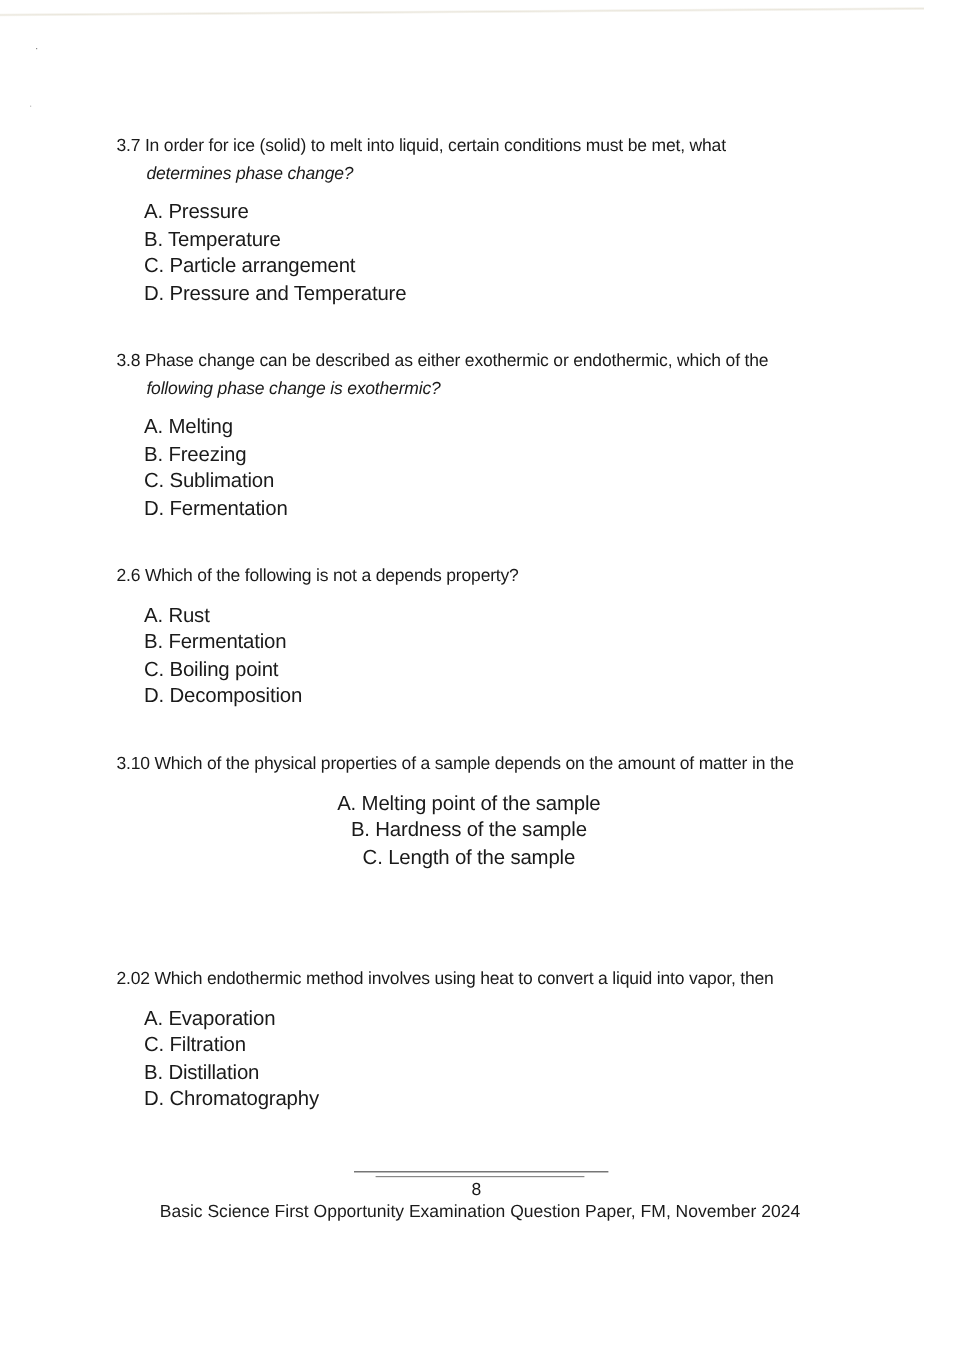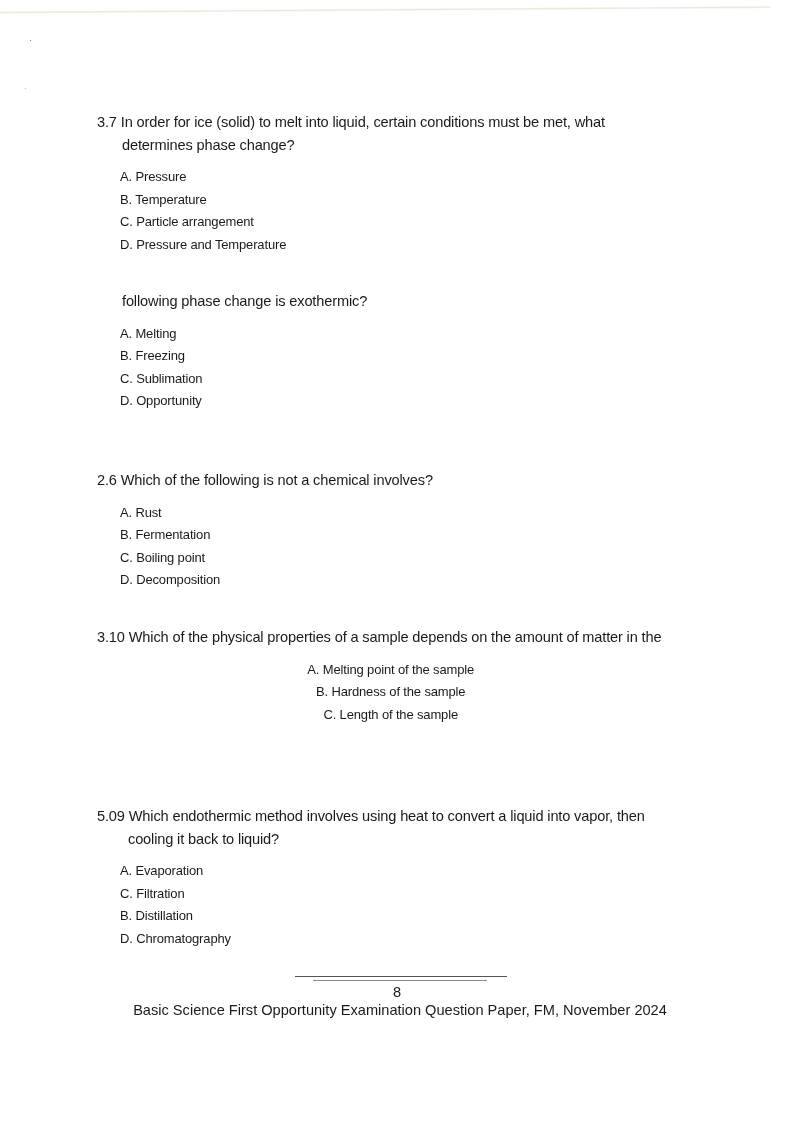--- a/index.html
+++ b/index.html
@@ -10,23 +10,23 @@
     }
     .scan-edge {
       position: absolute; left: 0; top: 11px; width: 770px; height: 3px;
       background: linear-gradient(to bottom, rgba(230,225,210,0.0), rgba(225,220,205,0.7), rgba(230,225,210,0.0));
       transform: rotate(-0.4deg); transform-origin: left center;
     }
     .speck { position: absolute; width: 1px; height: 1px; background: #888; }
     .question { position: absolute; left: 97px; font-size: 14.6px; line-height: 22.5px; letter-spacing: -0.15px; }
     .q-num { display: inline; }
     .q-first { display: block; }
-    .q-cont { display: block; padding-left: 25px; }
+    .q-cont { display: block; padding-left: 25px; font-style: italic; }
     .options { list-style: none; margin: 10px 0 0 23px; padding: 0; }
-    .options li { font-size: 13px; line-height: 22.6px; }
+    .options li { font-size: 17px; line-height: 22.6px; }
     .footer-rule1 { position: absolute; left: 295px; top: 976px; width: 212px; height: 1px; background: #555; }
     .footer-rule2 { position: absolute; left: 313px; top: 980px; width: 174px; height: 1px; background: #888; }
     .page-number { position: absolute; left: 0; width: 794px; top: 984px; text-align: center; font-size: 14.6px; }
     .footer-text { position: absolute; left: 0; width: 800px; top: 1002px; text-align: center; font-size: 14.6px; }
   </style>
 </head>
 <body>
 
 <div class="scan-edge"></div>
 <div class="speck" style="left:30px;top:40px;"></div>
@@ -40,33 +40,37 @@
   <span class="q-cont">determines phase change?</span>
   <ul class="options">
     <li>A. Pressure</li>
     <li>B. Temperature</li>
     <li>C. Particle arrangement</li>
     <li>D. Pressure and Temperature</li>
   </ul>
 </div>
 
 <div class="question" style="top:290px;">
+  <span class="q-first">
+    <span class="q-num">3.8</span>
+    <span>Phase change can be described as either exothermic or endothermic, which of the</span>
+  </span>
   <span class="q-cont">following phase change is exothermic?</span>
   <ul class="options">
     <li>A. Melting</li>
     <li>B. Freezing</li>
     <li>C. Sublimation</li>
-    <li>D. Opportunity</li>
+    <li>D. Fermentation</li>
   </ul>
 </div>
 
 <div class="question" style="top:469px;">
   <span class="q-first">
     <span class="q-num">2.6</span>
-    <span>Which of the following is not a chemical involves?</span>
+    <span>Which of the following is not a depends property?</span>
   </span>
   <ul class="options">
     <li>A. Rust</li>
     <li>B. Fermentation</li>
     <li>C. Boiling point</li>
     <li>D. Decomposition</li>
   </ul>
 </div>
 
 <div class="question" style="top:626px;text-align:center;">
@@ -76,24 +80,23 @@
   </span>
   <ul class="options">
     <li>A. Melting point of the sample</li>
     <li>B. Hardness of the sample</li>
     <li>C. Length of the sample</li>
   </ul>
 </div>
 
 <div class="question" style="top:805px;">
   <span class="q-first">
-    <span class="q-num">5.09</span>
+    <span class="q-num">2.02</span>
     <span>Which endothermic method involves using heat to convert a liquid into vapor, then</span>
   </span>
-  <span class="q-cont" style="padding-left:31px;">cooling it back to liquid?</span>
   <ul class="options">
     <li>A. Evaporation</li>
     <li>C. Filtration</li>
     <li>B. Distillation</li>
     <li>D. Chromatography</li>
   </ul>
 </div>
 
 <div class="footer-rule1"></div>
 <div class="footer-rule2"></div>

